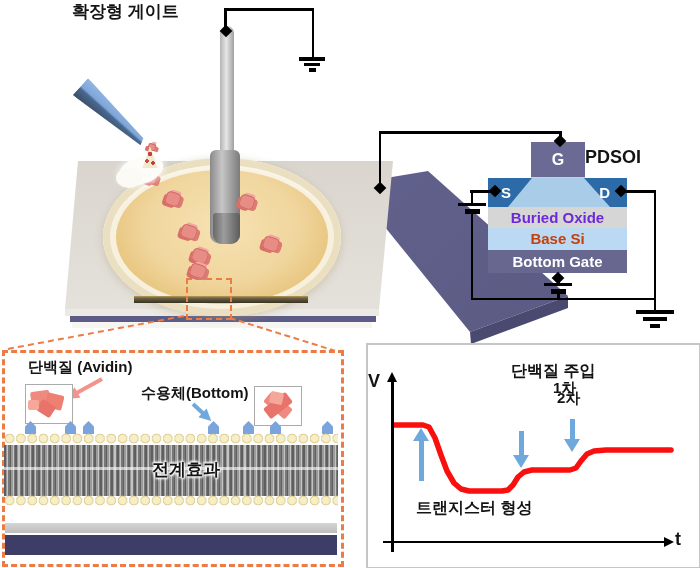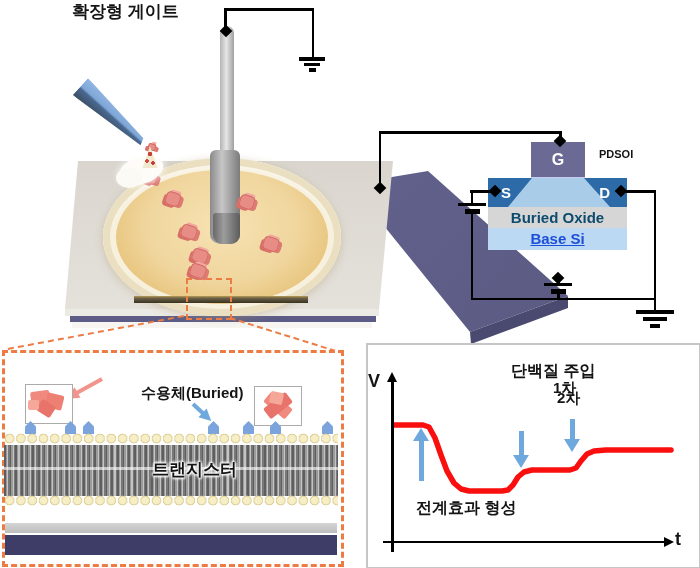--- a/index.html
+++ b/index.html
@@ -52,22 +52,22 @@
   .g-block{left:531px;top:142px;width:54px;height:35px;background:#6a6a94;
            color:#fff;font-weight:bold;font-size:16px;text-align:center;line-height:35px;}
   .oxide-strip{left:531px;top:177px;width:54px;height:6px;background:#c7cbf2;}
   .sd-row{left:488px;top:178px;width:139px;height:29px;background:#a9cde8;}
   .s-region{position:absolute;left:0;top:0;width:139px;height:29px;background:#2c6aa8;
             clip-path:polygon(0 0,44px 0,20px 100%,0 100%);}
   .d-region{position:absolute;left:0;top:0;width:139px;height:29px;background:#2c6aa8;
             clip-path:polygon(96px 0,100% 0,100% 100%,122px 100%);}
   .sd-lbl{position:absolute;top:0;color:#fff;font-weight:bold;font-size:15px;line-height:29px;}
   .tr-layer{left:488px;width:139px;text-align:center;font-weight:bold;}
-  .buried{top:207px;height:21px;background:#d6d6d6;color:#0c4a6e;font-size:15px;line-height:21px;}
-  .basesi{top:228px;height:22px;background:#bbd9f2;color:#1d4ed8;font-size:15px;line-height:22px;text-decoration:underline;}
+  .buried{top:207px;height:21px;background:#d6d6d6;color:#6d28d9;font-size:15px;line-height:21px;}
+  .basesi{top:228px;height:22px;background:#bbd9f2;color:#c2410c;font-size:15px;line-height:22px;}
   .botgate{top:250px;height:23px;background:#67678f;color:#fff;font-size:15px;line-height:23px;}
   
   .inset-border{left:2px;top:350px;width:336px;height:211px;border:3px dashed #ec7b44;background:#fff;}
   .protein-box{position:absolute;width:46px;height:38px;background:#fff;border:1px solid #ababab;}
   .pblock{position:absolute;border-radius:2px;}
   .receptor{position:absolute;top:421px;width:11px;height:13px;background:#7ba3dc;
             clip-path:polygon(50% 0,100% 42%,100% 100%,0 100%,0 42%);}
   .lipid-heads{position:absolute;left:4px;width:334px;height:13px;
             background-image:radial-gradient(circle at 5.6px 6.5px,#f6eec4 3.4px,#d9c78e 4.6px,rgba(0,0,0,0) 5.2px);
             background-size:11.3px 13px;}
@@ -135,31 +135,32 @@
   <div class="wire" style="left:311.5px;top:8px;width:2.5px;height:49px;"></div>
   <div class="diamond" style="left:226px;top:31px;"></div>
   <div class="gbar" style="left:299px;top:57px;width:26px;height:3.5px;"></div>
   <div class="gbar" style="left:304px;top:62.5px;width:16px;height:3.5px;"></div>
   <div class="gbar" style="left:308.5px;top:68px;width:7px;height:3.5px;"></div>
 
   <div class="lbl" style="left:72px;top:3px;font-size:17px;">확장형 게이트</div>
 
 
   <div class="abs g-block"><span>G</span></div>
-  <div class="lbl" style="left:599px;top:148px;font-size:11px;">PDSOI</div>
+  <div class="lbl" style="left:585px;top:148px;font-size:18px;">PDSOI</div>
   <div class="abs oxide-strip"></div>
 
   <div class="abs sd-row">
     <div class="s-region"></div>
     <div class="d-region"></div>
     <div class="sd-lbl" style="left:13px;">S</div>
     <div class="sd-lbl" style="right:17px;">D</div>
   </div>
   <div class="abs tr-layer buried">Buried Oxide</div>
   <div class="abs tr-layer basesi">Base Si</div>
+  <div class="abs tr-layer botgate">Bottom Gate</div>
 
   <div class="wire" style="left:378.5px;top:131px;width:2.5px;height:57px;"></div>
   <div class="wire" style="left:378.5px;top:131px;width:183px;height:2.5px;"></div>
   <div class="wire" style="left:559px;top:131px;width:2.5px;height:11px;"></div>
   <div class="diamond" style="left:380px;top:188px;"></div>
   <div class="diamond" style="left:560px;top:141px;"></div>
 
   <div class="wire" style="left:470px;top:190px;width:24px;height:2.5px;"></div>
   <div class="diamond" style="left:495px;top:191px;"></div>
   <div class="wire" style="left:470.75px;top:190px;width:2.5px;height:13px;"></div>
@@ -176,32 +177,33 @@
 
   <div class="wire" style="left:619px;top:190px;width:37px;height:2.5px;"></div>
   <div class="diamond" style="left:621px;top:191px;"></div>
   <div class="wire" style="left:653.75px;top:190px;width:2.5px;height:121px;"></div>
   <div class="gbar" style="left:636px;top:310px;width:38px;height:4px;"></div>
   <div class="gbar" style="left:643px;top:317px;width:24px;height:4px;"></div>
   <div class="gbar" style="left:650px;top:324px;width:10px;height:4px;"></div>
 
   <div class="abs inset-border"></div>
 
+  <div class="lbl" style="left:28px;top:359px;font-size:15px;">단백질 (Avidin)</div>
   <div class="arrow2d" style="left:102px;top:379px;width:41px;transform:rotate(151deg);">
     <div class="sh" style="width:29px;background:#f2948c;"></div>
     <div class="hd" style="left:28px;border-left:13px solid #f2948c;"></div>
   </div>
   <div class="protein-box" style="left:25px;top:384px;">
     <div class="pblock" style="left:5px;top:6px;width:19px;height:16px;background:#f0897e;transform:rotate(-8deg);"></div>
     <div class="pblock" style="left:20px;top:9px;width:17px;height:15px;background:#ed7f73;transform:rotate(14deg);"></div>
     <div class="pblock" style="left:12px;top:17px;width:16px;height:13px;background:#e8736b;transform:rotate(32deg);"></div>
     <div class="pblock" style="left:2px;top:15px;width:11px;height:10px;background:#f5a89a;"></div>
   </div>
 
-  <div class="lbl" style="left:141px;top:385px;font-size:15px;">수용체(Buried)</div>
+  <div class="lbl" style="left:141px;top:385px;font-size:15px;">수용체(Bottom)</div>
   <div class="arrow2d" style="left:193px;top:404px;width:25px;transform:rotate(43deg);">
     <div class="sh" style="width:14px;background:#6fa8dc;"></div>
     <div class="hd" style="left:13px;border-left:12px solid #6fa8dc;"></div>
   </div>
   <div class="protein-box" style="left:254px;top:386px;">
     <div class="pblock" style="left:9px;top:12px;width:28px;height:13px;background:#f0897e;transform:rotate(40deg);"></div>
     <div class="pblock" style="left:9px;top:12px;width:28px;height:13px;background:#e8736b;transform:rotate(-38deg);"></div>
     <div class="pblock" style="left:15px;top:5px;width:13px;height:12px;background:#f5a89a;transform:rotate(12deg);"></div>
   </div>
 
@@ -211,42 +213,42 @@
       <div class="receptor" style="left: 83px;"></div>
       <div class="receptor" style="left: 208px;"></div>
       <div class="receptor" style="left: 243px;"></div>
       <div class="receptor" style="left: 270px;"></div>
       <div class="receptor" style="left: 322px;"></div>
     </div>
   <div class="lipid-heads" style="top:432px;"></div>
   <div class="lipid-tails"></div>
   <div class="tails-gap"></div>
   <div class="lipid-heads" style="top:494px;"></div>
-  <div class="lbl membrane-lbl">트랜지스터</div>
+  <div class="lbl membrane-lbl">전계효과</div>
   <div class="abs gray-layer"></div>
   <div class="abs navy-layer"></div>
 
   <div class="abs graph-box"></div>
 
   <svg class="abs" style="left:366px;top:343px;" width="331" height="222">
     <polyline fill="none" stroke="#FA0F0F" stroke-width="5.5" stroke-linecap="round" stroke-linejoin="round" points="28,82 57,82 63,84 69,95 75,112 81,128 88,140 95,146 103,148 136,148 142,147 147,142 152,134 158,129 166,127 204,127 210,125 215,118 221,111 228,108 240,107 305,107"></polyline>
   </svg>
 
   <div class="axis" style="left:391px;top:380px;width:2.5px;height:172px;"></div>
   <div class="tri" style="left:386.5px;top:372px;border-left:5.5px solid rgba(0,0,0,0);border-right:5.5px solid rgba(0,0,0,0);border-bottom:10px solid #000;"></div>
   <div class="axis" style="left:383px;top:540.75px;width:283px;height:2.5px;"></div>
   <div class="tri" style="left:664px;top:536.5px;border-top:5.5px solid rgba(0,0,0,0);border-bottom:5.5px solid rgba(0,0,0,0);border-left:10px solid #000;"></div>
 
   <div class="lbl" style="left:368px;top:372px;font-size:18px;">V</div>
   <div class="lbl" style="left:675px;top:530px;font-size:18px;">t</div>
 
   <div class="lbl" style="left:511px;top:362px;font-size:16px;">단백질 주입</div>
   <div class="lbl" style="left:505px;top:380px;font-size:15px;margin-left:48px;">1차</div>
   <div class="lbl" style="left:557px;top:390px;font-size:15px;">2차</div>
-  <div class="lbl" style="left:416px;top:499px;font-size:16px;">전계효과 형성</div>
+  <div class="lbl" style="left:416px;top:499px;font-size:16px;">트랜지스터 형성</div>
 
   <div class="tri head-up" style="left:413px;top:428px;"></div>
   <div class="shaft-v" style="left:418.5px;top:440px;height:41px;"></div>
   <div class="shaft-v" style="left:518.5px;top:431px;height:25px;"></div>
   <div class="tri head-down" style="left:513px;top:455px;"></div>
   <div class="shaft-v" style="left:569.5px;top:419px;height:21px;"></div>
   <div class="tri head-down" style="left:564px;top:439px;"></div>
 
 </div>
 

